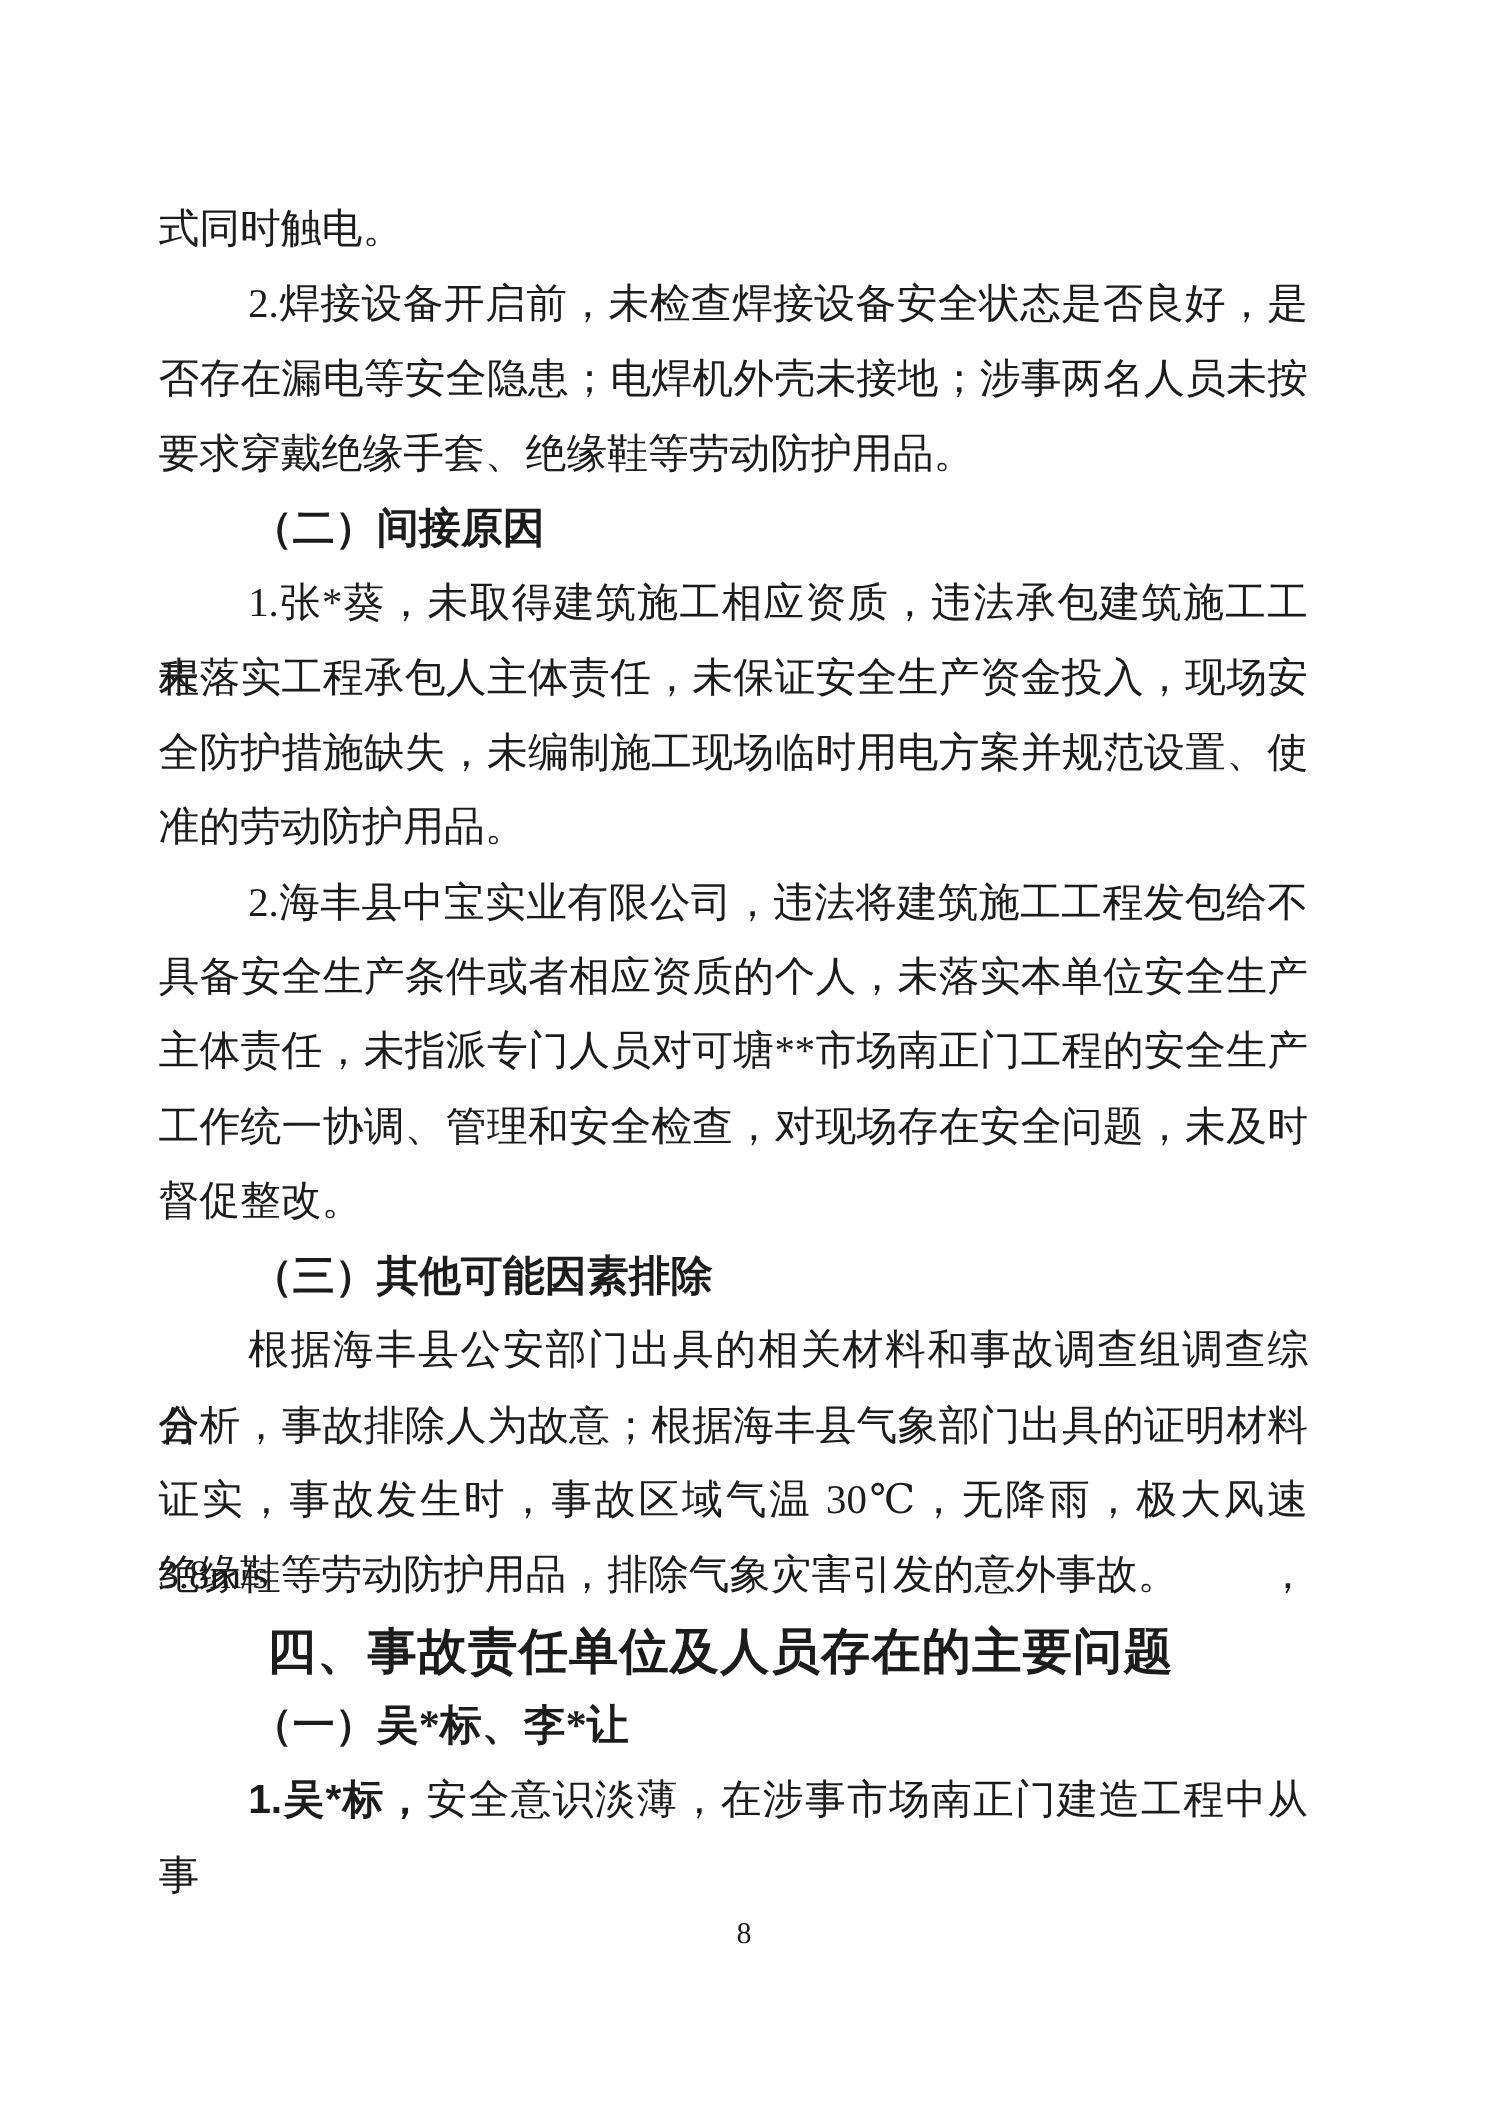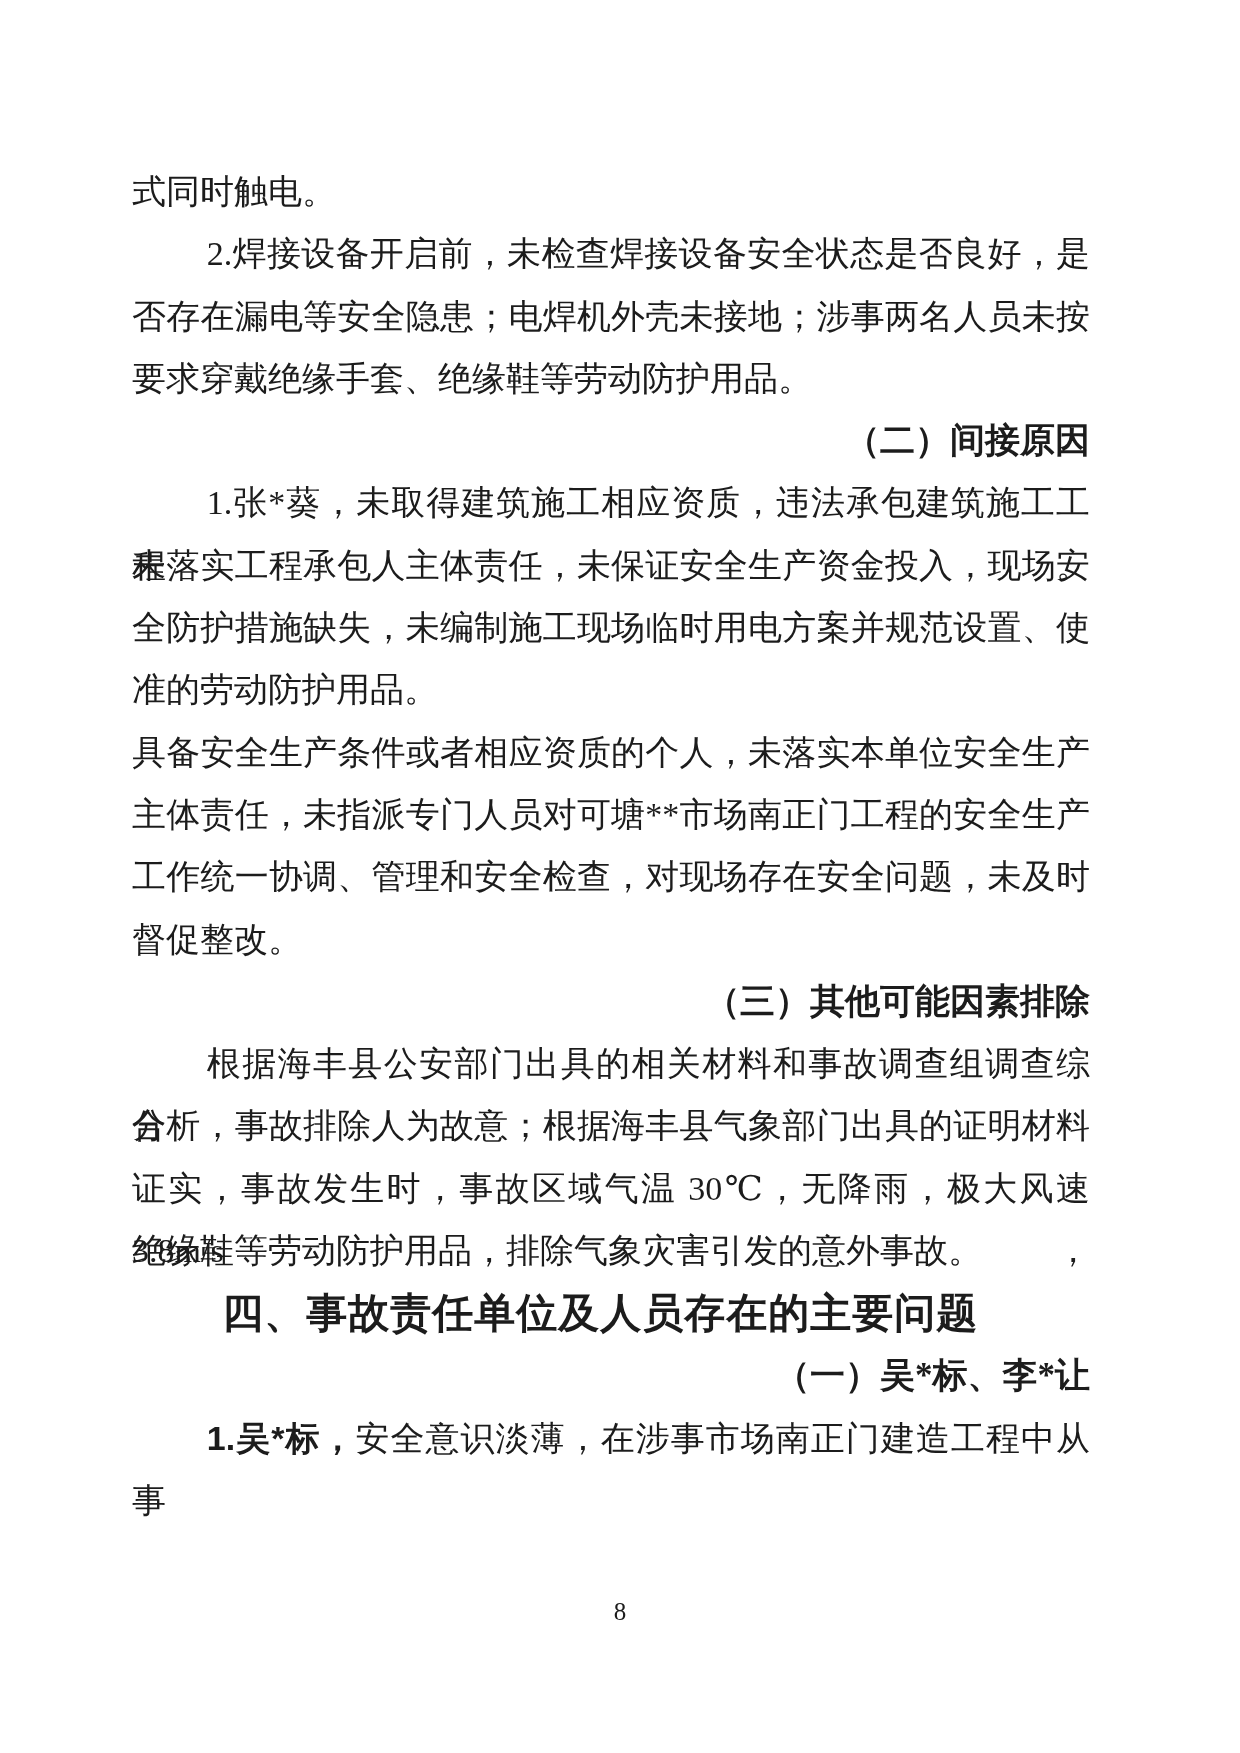--- a/index.html
+++ b/index.html
@@ -26,21 +26,20 @@
   }
   .body{
     font-family:"Liberation Serif","DejaVu Serif",serif;
     font-size:34px;
     font-weight:400;
   }
   .heading-kai{
     font-family:"Liberation Serif","DejaVu Serif",serif;
     font-size:35px;
     font-weight:700;
-    text-align:right;
   }
   .heading-hei{
     font-family:"Liberation Sans","DejaVu Sans",sans-serif;
     font-size:41px;
     font-weight:700;
     letter-spacing:1px;
   }
   .indent{ text-indent:2.2em; }
   .just{
     white-space:normal;
@@ -71,20 +70,21 @@
   <div class="content">
       <div class="line body">式同时触电。</div>
       <div class="line body indent just">2.焊接设备开启前，未检查焊接设备安全状态是否良好，是</div>
       <div class="line body just">否存在漏电等安全隐患；电焊机外壳未接地；涉事两名人员未按</div>
       <div class="line body">要求穿戴绝缘手套、绝缘鞋等劳动防护用品。</div>
       <div class="line heading-kai indent">（二）间接原因</div>
       <div class="line body indent just">1.张*葵，未取得建筑施工相应资质，违法承包建筑施工工程。</div>
       <div class="line body just">未落实工程承包人主体责任，未保证安全生产资金投入，现场安</div>
       <div class="line body just">全防护措施缺失，未编制施工现场临时用电方案并规范设置、使</div>
       <div class="line body">准的劳动防护用品。</div>
+      <div class="line body indent just">2.海丰县中宝实业有限公司，违法将建筑施工工程发包给不</div>
       <div class="line body just">具备安全生产条件或者相应资质的个人，未落实本单位安全生产</div>
       <div class="line body just">主体责任，未指派专门人员对可塘**市场南正门工程的安全生产</div>
       <div class="line body just">工作统一协调、管理和安全检查，对现场存在安全问题，未及时</div>
       <div class="line body">督促整改。</div>
       <div class="line heading-kai indent">（三）其他可能因素排除</div>
       <div class="line body indent just">根据海丰县公安部门出具的相关材料和事故调查组调查综合</div>
       <div class="line body just">分析，事故排除人为故意；根据海丰县气象部门出具的证明材料</div>
       <div class="line body just">证实，事故发生时，事故区域气温 30℃，无降雨，极大风速 3.8m/s，</div>
       <div class="line body">绝缘鞋等劳动防护用品，排除气象灾害引发的意外事故。</div>
       <div class="line heading-hei indent">四、事故责任单位及人员存在的主要问题</div>

